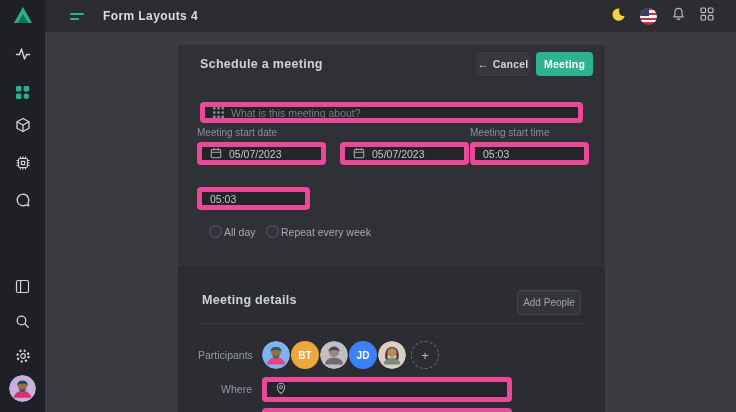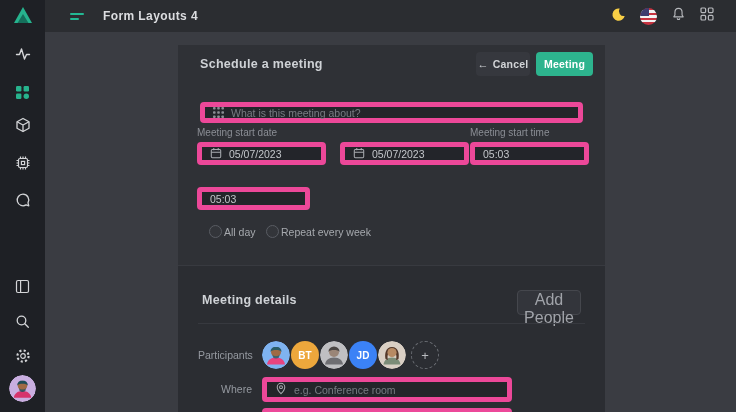--- a/index.html
+++ b/index.html
@@ -62,21 +62,21 @@
   .flabel { position:absolute; font-size:10px; color:#8b8e95; }
   .check-row { position:absolute; display:flex; align-items:center; gap:2px; cursor:pointer; }
   .check-circle { width:13px; height:13px; border-radius:50%; background:#33353a;
     border:1.5px solid #595c63; }
   .check-label { font-size:10.5px; color:#a6a9ae; }
   
   .section-title { position:absolute; left:24px; top:27px; font-size:12.5px;
     font-weight:bold; color:#cfd2d6; letter-spacing:.3px; }
   .btn-addpeople { position:absolute; right:24px; top:24px; width:64px; height:25px;
     background:#33353b; border:1px solid #45474d; border-radius:4px; color:#a0a3a9;
-    font-family:inherit; font-size:16px; cursor:pointer; }
+    font-family:inherit; font-size:10px; cursor:pointer; }
   .divider { position:absolute; left:20px; right:20px; top:57px; height:1px; background:#37393f; }
   .row-label { position:absolute; left:20px; width:54px; text-align:right;
     font-size:10.5px; color:#9599a0; }
   .avatars { position:absolute; left:84px; top:75px; display:flex; align-items:center; gap:1px; }
   .avatar { width:28px; height:28px; border-radius:50%; overflow:hidden; flex:none;
     display:flex; align-items:center; justify-content:center; }
   .avatar-initials { font-size:10px; font-weight:bold; color:#ffffff; }
   .av-orange { background:#eda73c; }
   .av-blue { background:#3b82f6;align-items:center; }
   .avatar-add { width:28px; height:28px; margin-left:4px; border-radius:50%;
@@ -362,21 +362,20 @@
     </div>
 
     <div class="row-label" style="top:117px">Where</div>
     <div class="field" style="left:84px; top:111px; width:250px; height:25px">
       <span>
         <svg width="12" height="13" viewBox="0 0 14 15" fill="none" stroke="#a9acb1" stroke-width="1.2">
           <path d="M7,1.5 C4.4,1.5 2.6,3.6 2.6,5.9 C2.6,9 7,13.5 7,13.5 C7,13.5 11.4,9 11.4,5.9 C11.4,3.6 9.6,1.5 7,1.5 Z"></path>
           <circle cx="7" cy="5.9" r="1.7"></circle>
         </svg>
       </span>
-      <input placeholder="e.g. Conference room" style="">
     </div>
 
     <div class="field" style="left:84px; top:142px; width:250px; height:25px">
       <span>
         
       </span>
 
     </div>
   </div>
 </div>

